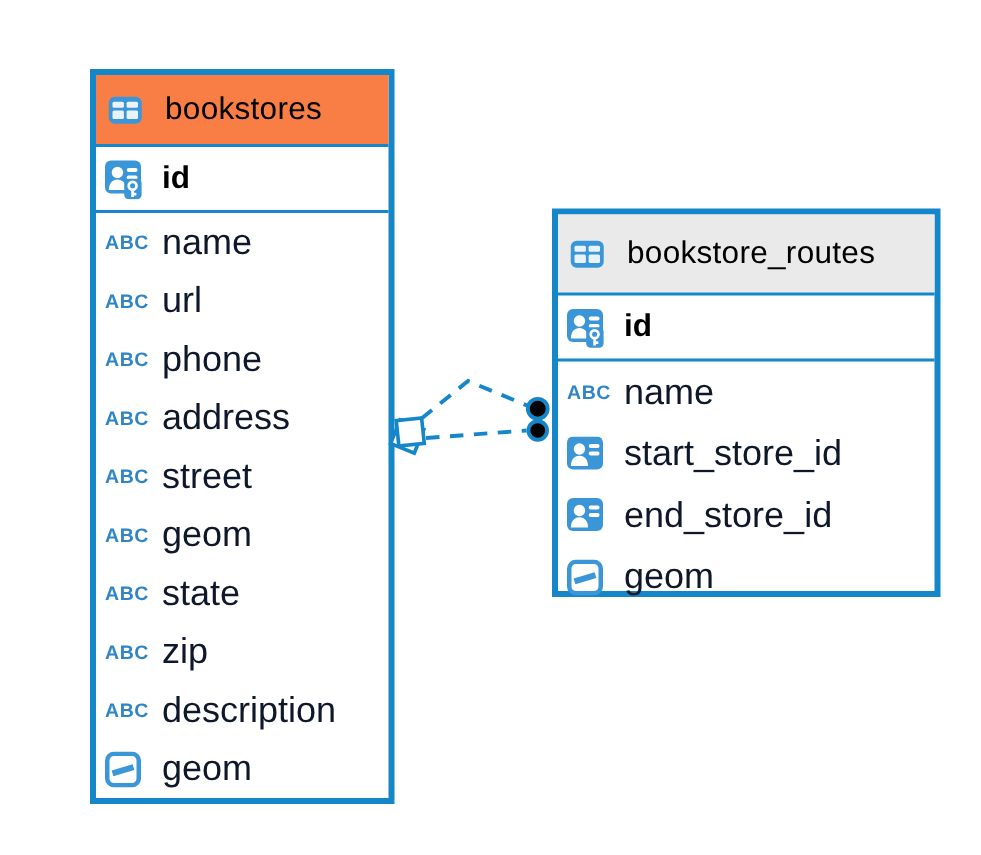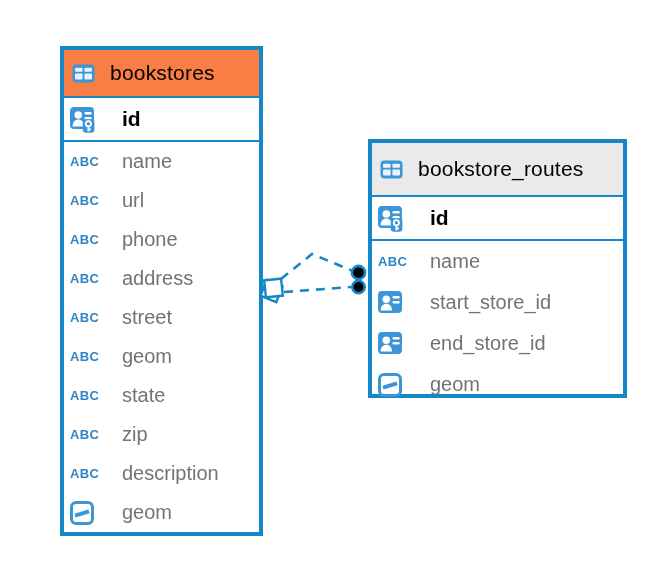--- a/index.html
+++ b/index.html
@@ -27,33 +27,33 @@
     display:flex;align-items:center;gap:8px;padding:0 8px;
     flex:none;box-sizing:border-box;
   }
   #t1 .t-header{height:46px;background:var(--bookstores-header);}
   #t2 .t-header{height:52px;background:var(--routes-header);}
   .t-title{
     font-size:21px;color:#000;white-space:nowrap;letter-spacing:.2px;
   }
   .sep{height:2px;background:var(--accent-blue);flex:none;}
   .row{
-    display:flex;align-items:center;gap:22px;padding:0 6px;
+    display:flex;align-items:center;gap:8px;padding:0 6px;
     flex:none;box-sizing:border-box;white-space:nowrap;
   }
   .pk-row{height:42px;}
   #t1 .col-row{height:39px;}
   #t2 .col-row{height:41px;}
   .cols{display:flex;flex-direction:column;flex:1;}
   .icn{width:30px;flex:none;display:flex;align-items:flex-end;justify-content:flex-start;}
   .abc{
     font-size:13px;font-weight:bold;color:var(--abc-blue);
     letter-spacing:.4px;line-height:1;
   }
-  .lbl{font-size:20px;color:#737373;}
+  .lbl{font-size:24px;color:#0f172a;}
   .pk-lbl{font-size:21px;font-weight:bold;color:#000;}
   .overlay{position:absolute;left:0;top:0;pointer-events:none;}
   .dash{fill:none;stroke:var(--accent-blue);stroke-width:2.6;stroke-dasharray:9 7;}
   .sq{fill:#fff;stroke:var(--accent-blue);stroke-width:2.4;}
   .dot{fill:#000;stroke:var(--accent-blue);stroke-width:2.6;}
 </style>
 </head>
 <body>
 
 <div class="canvas">

